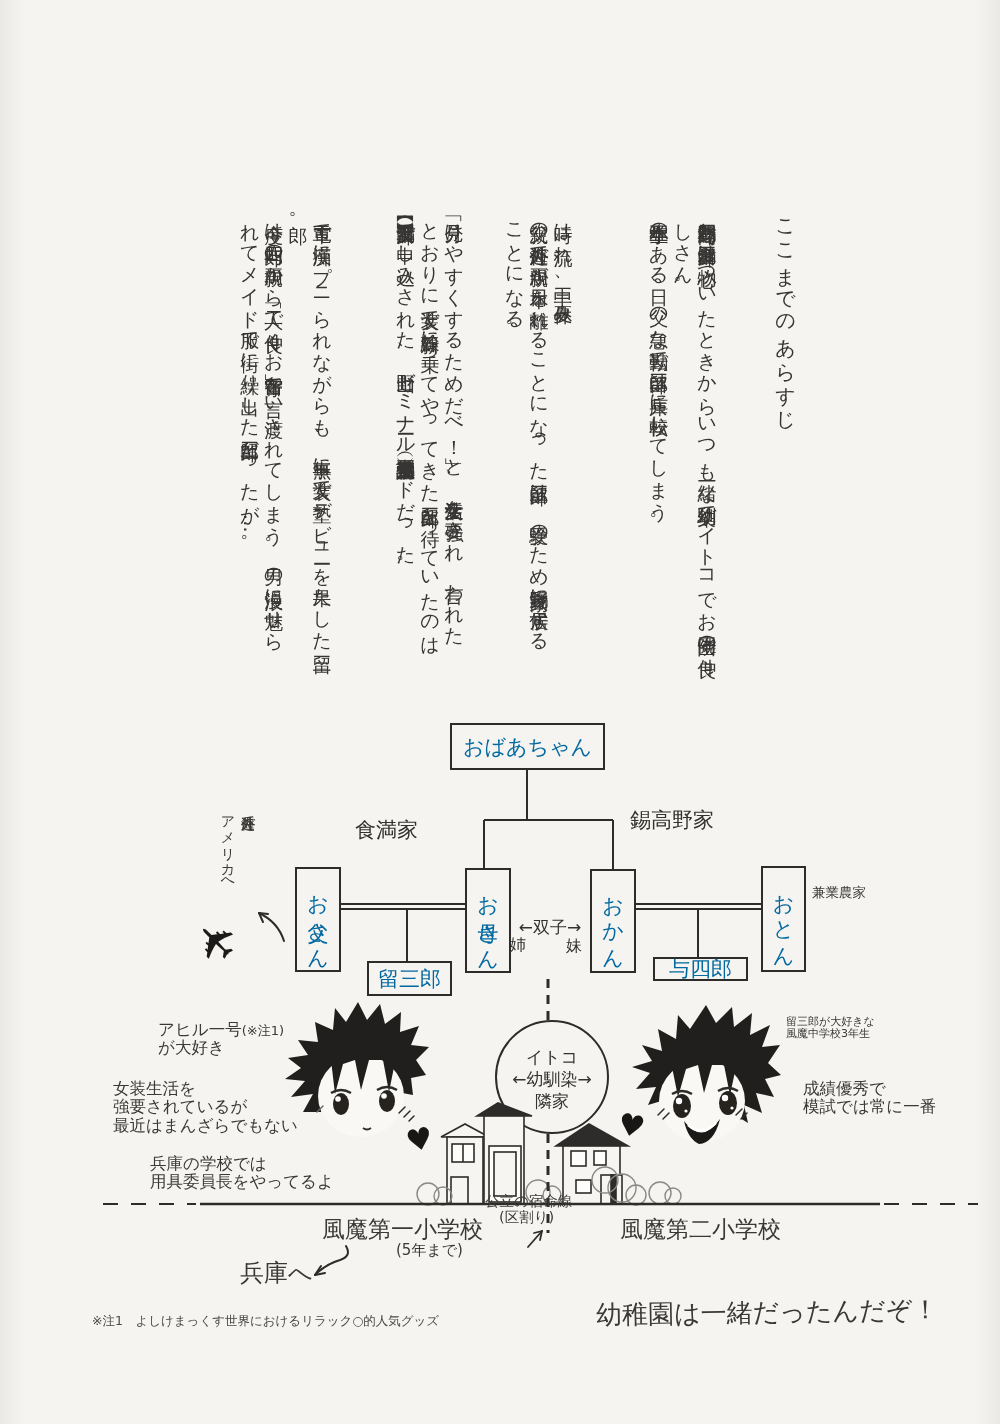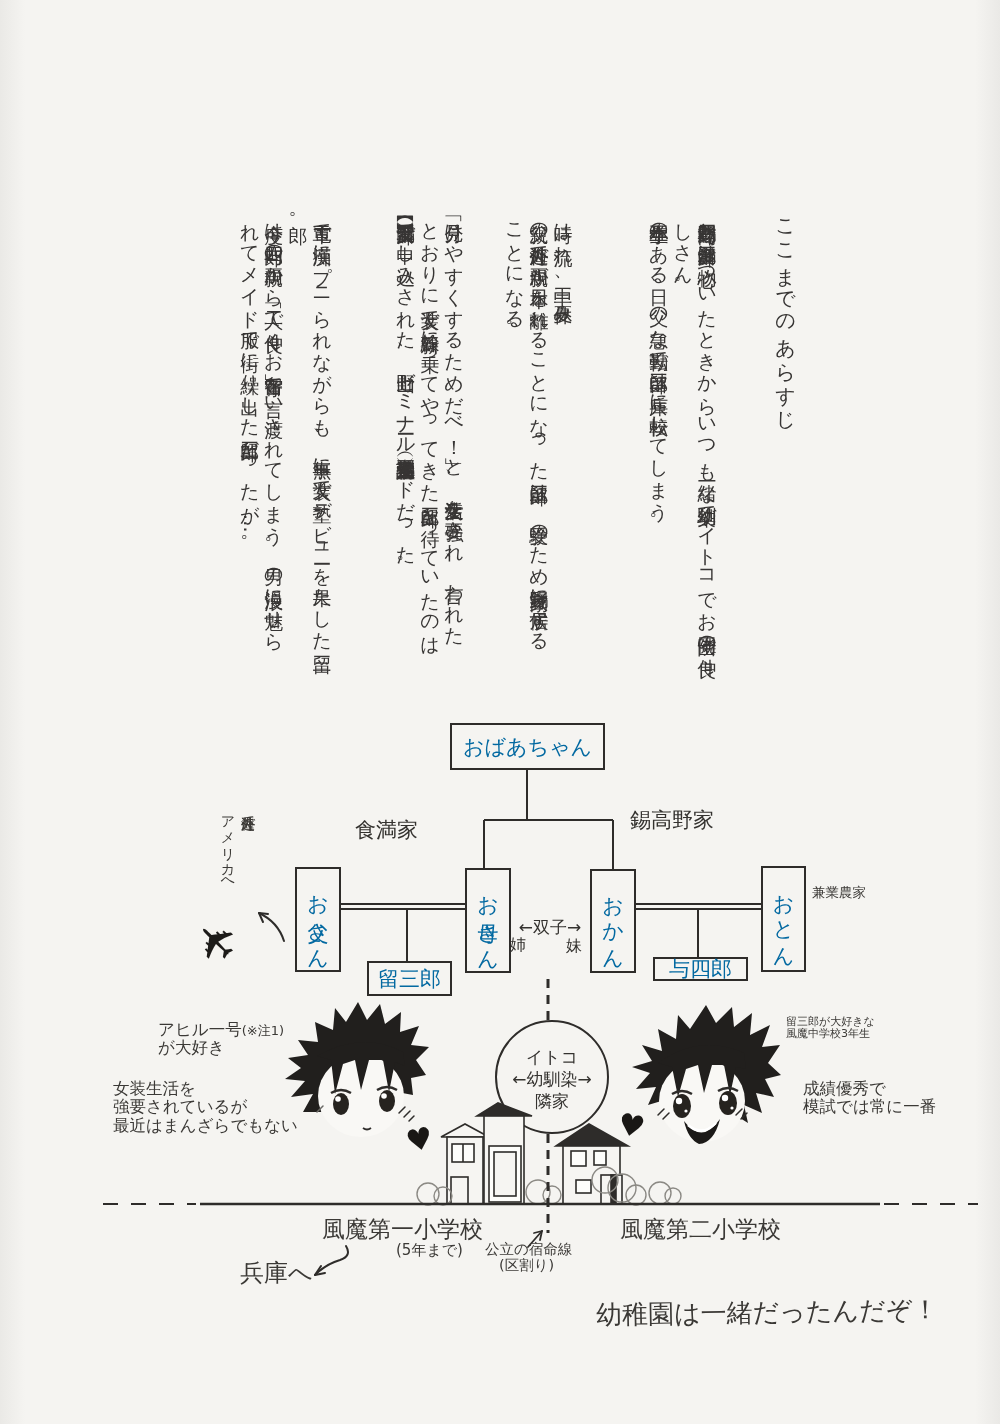--- a/index.html
+++ b/index.html
@@ -213,40 +213,45 @@
     </div>
     <div>が大好き</div>
   </div>
 
   <div class="abs hand hand2" style="left:113px;top:1080px;font-size:16.5px;">
     <div>女装生活を</div>
     <div>強要されているが</div>
     <div>最近はまんざらでもない</div>
   </div>
 
+  <div class="abs hand hand2" style="left:150px;top:1155px;font-size:16.5px;">
+    <div>兵庫の学校では</div>
+    <div>用具委員長をやってるよ</div>
+  </div>
 
   <div class="abs hand hand2" style="left:786px;top:1016px;font-size:11px;">
     <div>留三郎が大好きな</div>
     <div>風魔中学校3年生</div>
   </div>
 
   <div class="abs hand hand2" style="left:803px;top:1080px;font-size:16.5px;">
     <div>成績優秀で</div>
     <div>模試では常に一番</div>
   </div>
 
 
   <div class="abs hand" style="left:322px;top:1214px;font-size:23px;">風魔第一小学校</div>
   <div class="abs hand" style="left:396px;top:1241px;font-size:15px;">(5年まで)</div>
 
   <div class="abs hand" style="left:620px;top:1214px;font-size:23px;">風魔第二小学校</div>
 
   <div class="abs hand" style="left:240px;top:1257px;font-size:24px;">兵庫へ</div>
 
-  <div class="abs hand hand2" style="left:485px;top:1241px;font-size:14.5px;">
+  <div class="abs hand hand2" style="left:485px;top:1193px;font-size:14.5px;">
     <div>公立の宿命線</div>
     <div style="padding-left:14px;">(区割り)</div>
   </div>
 
   <div class="abs hand" style="left:596px;top:1295px;font-size:26px;transform:rotate(-1deg);">幼稚園は一緒だったんだぞ！</div>
 
+  <div class="abs hand" style="left:92px;top:1313px;font-size:12.5px;color:#4a4845;">※注1　よしけまっくす世界におけるリラック○的人気グッズ</div>
 
 </div>
 
 </body></html>

